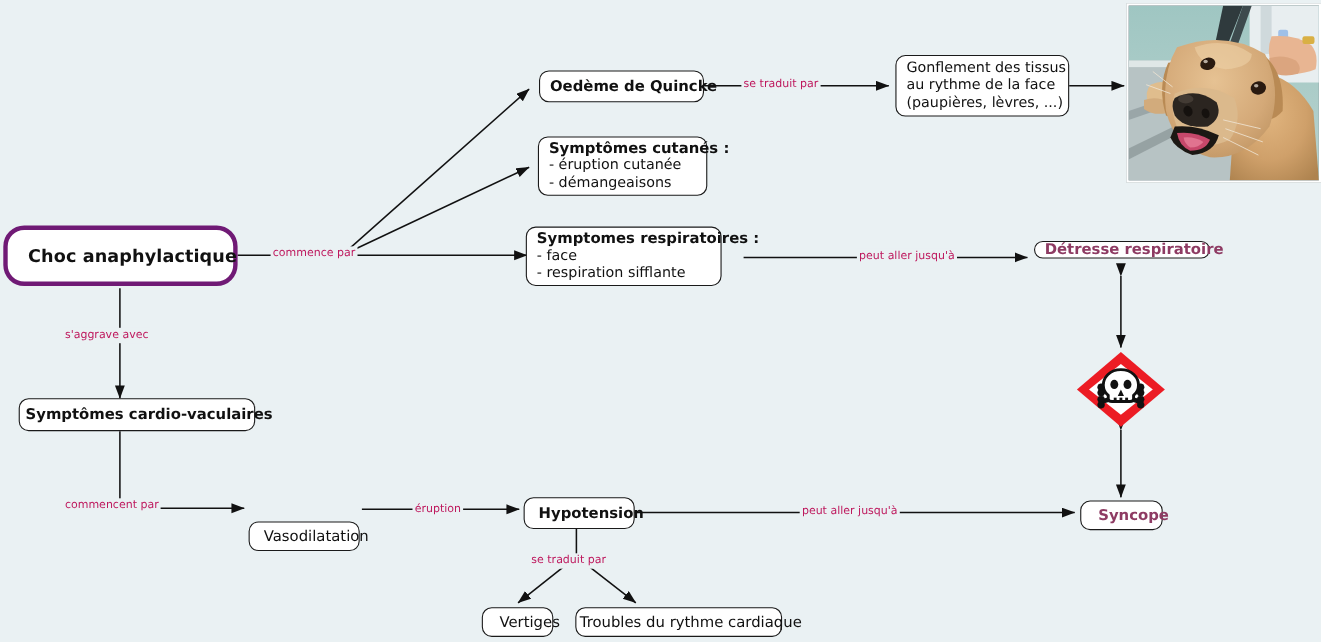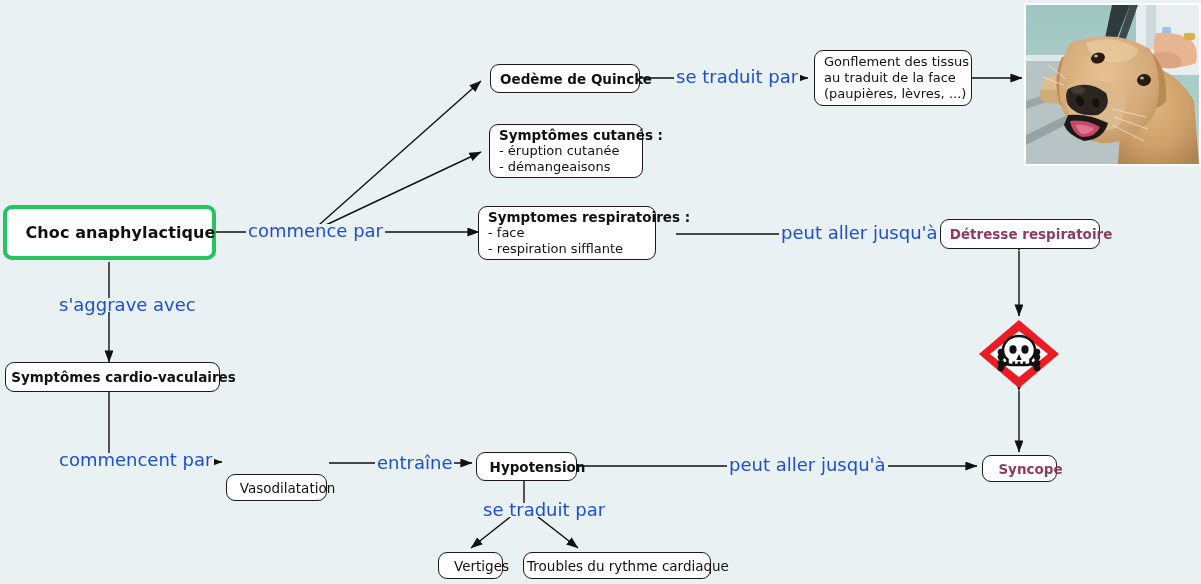--- a/index.html
+++ b/index.html
@@ -45,41 +45,41 @@
   .node .line {
     font-size: 13px;
     white-space: nowrap;
     line-height: 16px;
   }
   .node.plain .title {
     font-weight: normal;
   }
   
   #node-choc {
-    border: 4px solid #22c55e;
-    border-radius: 9px;
+    border: 4px solid #701a75;
+    border-radius: 19px;
     box-shadow: 0 0 0 0px transparent;
   }
   #node-choc .title {
     font-size: 16px;
     letter-spacing: .1px;
   }
   .node.magenta .title {
     color: #8e3b63;
     font-weight: bold;
     font-size: 13.5px;
   }
   .node.multiline {
     padding: 6px 9px 7px 9px;
     align-items: flex-start;
   }
   .edge-label {
     position: absolute;
-    font-size: 18px;
-    color: #1d4ed8;
+    font-size: 10px;
+    color: #be185d;
     background: #eaf1f3;
     padding: 0 2px;
     white-space: nowrap;
     z-index: 4;
     line-height: 14px;
   }
   
   #node-photo {
     position: absolute;
     border: 2px solid #ffffff;
@@ -140,21 +140,21 @@
 
       <path d="M1019,391 L1019,452" marker-end="url(#ah)" marker-start="url(#ah)"></path>
     </g>
   </svg>
 
   <div class="edge-label" style="left:246px; top:224px;">commence par</div>
   <div class="edge-label" style="left:674px; top:70px;">se traduit par</div>
   <div class="edge-label" style="left:779px; top:226px;">peut aller jusqu'à</div>
   <div class="edge-label" style="left:57px; top:298px;">s'aggrave avec</div>
   <div class="edge-label" style="left:57px; top:453px;">commencent par</div>
-  <div class="edge-label" style="left:375px; top:456px;">entraîne</div>
+  <div class="edge-label" style="left:375px; top:456px;">éruption</div>
   <div class="edge-label" style="left:481px; top:503px;">se traduit par</div>
   <div class="edge-label" style="left:727px; top:458px;">peut aller jusqu'à</div>
 
   <div class="node center" id="node-choc" style="left:3px; top:205px; width:213px; height:55px;">
     <span class="title">Choc anaphylactique</span>
   </div>
 
   <div class="node center" style="left:490px; top:64px; width:150px; height:29px;">
     <span class="title">Oedème de Quincke</span>
   </div>
@@ -166,21 +166,21 @@
   </div>
 
   <div class="node multiline" style="left:478px; top:206px; width:178px; height:54px;">
     <span class="title">Symptomes respiratoires :</span>
     <span class="line">- face</span>
     <span class="line">- respiration sifflante</span>
   </div>
 
   <div class="node multiline plain" style="left:814px; top:50px; width:158px; height:56px;">
     <span class="line">Gonflement des tissus</span>
-    <span class="line">au traduit de la face</span>
+    <span class="line">au rythme de la face</span>
     <span class="line">(paupières, lèvres, ...)</span>
   </div>
 
   <div id="node-photo" style="left:1024px; top:3px; width:177px; height:163px;">
     <svg width="173" height="159" viewBox="0 0 173 159" xmlns="http://www.w3.org/2000/svg">
       <defs>
         <linearGradient id="wallg" x1="0" y1="0" x2="0" y2="1">
           <stop offset="0" stop-color="#9fc6c2"></stop>
           <stop offset="1" stop-color="#b9d3cf"></stop>
         </linearGradient>
@@ -247,21 +247,21 @@
       <g stroke="#efe4d2" stroke-width="0.9" opacity="0.85" fill="none">
         <path d="M86,104 L120,112"></path>
         <path d="M88,112 L122,124"></path>
         <path d="M86,120 L118,136"></path>
         <path d="M40,74 L22,60"></path>
         <path d="M38,80 L16,72"></path>
       </g>
     </svg>
   </div>
 
-  <div class="node center magenta" style="left:940px; top:219px; width:160px; height:30px;">
+  <div class="node center magenta" style="left:940px; top:219px; width:160px; height:16px;">
     <span class="title">Détresse respiratoire</span>
   </div>
 
   <div id="node-hazard" style="left:977px; top:318px; width:84px; height:72px;">
     <svg width="84" height="72" viewBox="0 0 84 72" xmlns="http://www.w3.org/2000/svg">
 
       <polygon points="42,2 82,36 42,70 2,36" fill="#ec1c24"></polygon>
       <polygon points="42,13 71,36 42,59 13,36" fill="#ffffff"></polygon>
       <g fill="#111111" stroke="#111111" stroke-width="0.6">
 
@@ -282,21 +282,21 @@
         <ellipse cx="36" cy="31.5" rx="3.6" ry="4.2" fill="#111111" stroke="none"></ellipse>
         <ellipse cx="48" cy="31.5" rx="3.6" ry="4.2" fill="#111111" stroke="none"></ellipse>
         <path d="M42,36 L39.2,42 L44.8,42 Z" fill="#111111" stroke="none"></path>
         <rect x="35.5" y="43.5" width="2.6" height="3.4" fill="#111111" stroke="none"></rect>
         <rect x="40.7" y="43.5" width="2.6" height="3.4" fill="#111111" stroke="none"></rect>
         <rect x="45.9" y="43.5" width="2.6" height="3.4" fill="#111111" stroke="none"></rect>
       </g>
     </svg>
   </div>
 
-  <div class="node center" style="left:5px; top:362px; width:215px; height:30px;">
+  <div class="node center" style="left:17px; top:362px; width:215px; height:30px;">
     <span class="title">Symptômes cardio-vaculaires</span>
   </div>
 
   <div class="node center plain" style="left:226px; top:474px; width:101px; height:27px;">
     <span class="title">Vasodilatation</span>
   </div>
 
   <div class="node center" style="left:476px; top:452px; width:101px; height:29px;">
     <span class="title">Hypotension</span>
   </div>

